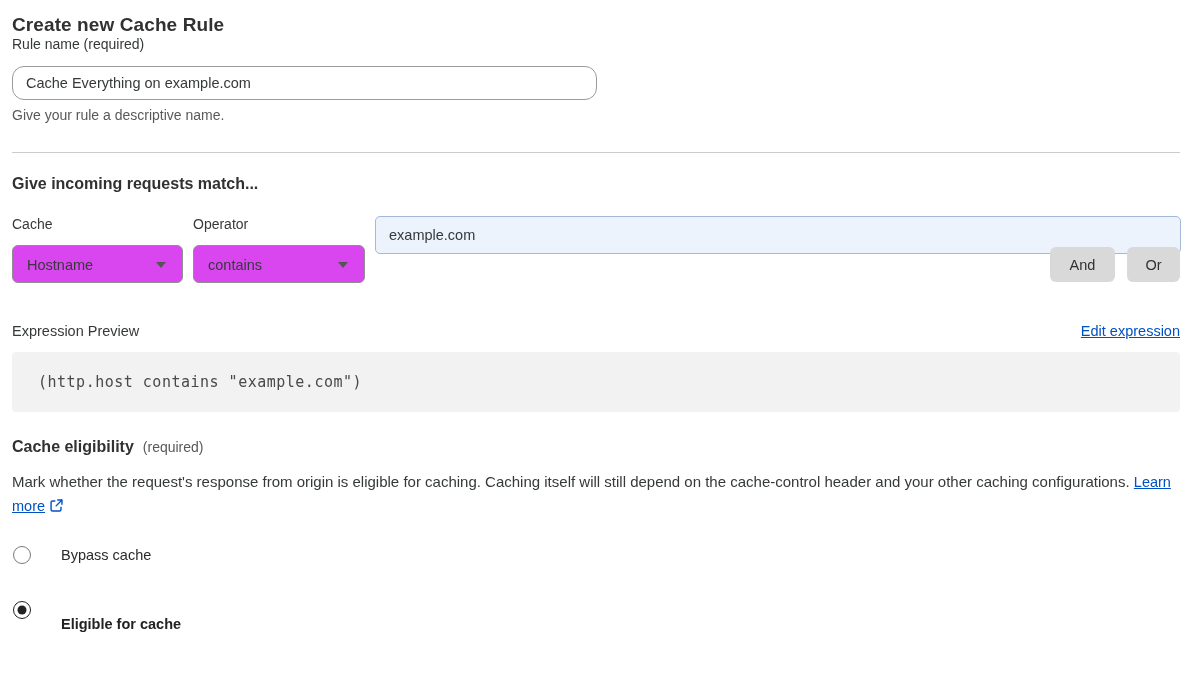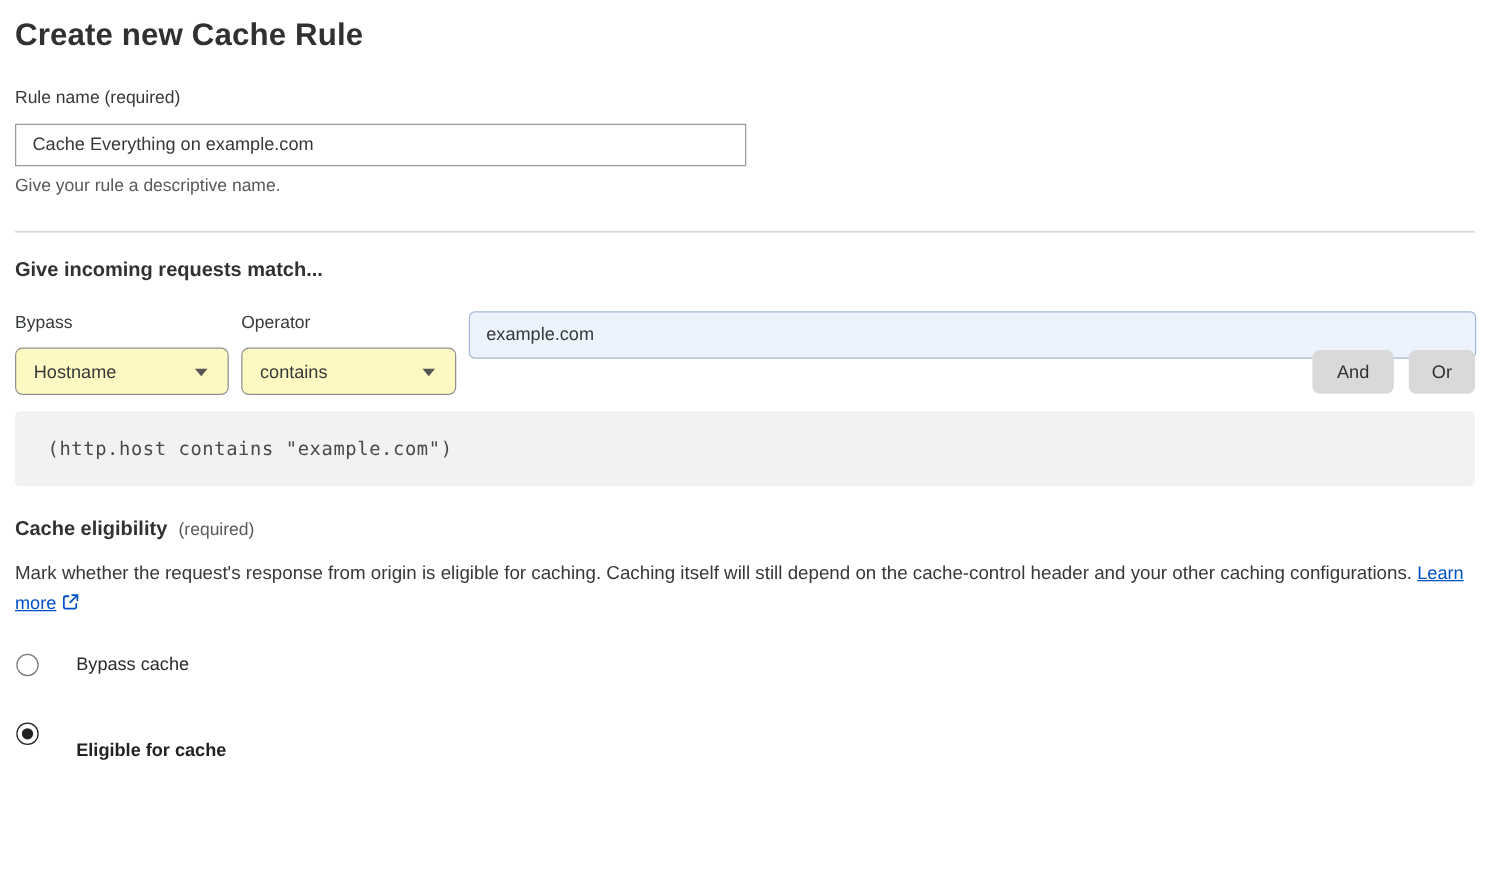--- a/index.html
+++ b/index.html
@@ -11,42 +11,42 @@
     height: 696px;
     overflow: hidden;
   }
   .page {
     padding: 14px 20px 0 12px;
     width: 1200px;
   }
   .content { width: 1168px; }
 
   h1.page-title {
-    font-size: 25px;
+    font-size: 19px;
     font-weight: 700;
     color: #313131;
     letter-spacing: 0.1px;
   }
 
   .field-label {
     display: block;
     font-size: 14px;
     color: #36393a;
     line-height: 17px;
   }
 
-  .rule-name-section { margin-top: 26px; }
+  .rule-name-section { }
   .rule-name-section .field-label { margin-bottom: 13px; }
 
   input.text-input {
     display: block;
     width: 585px;
     height: 34px;
     border: 1px solid #9a9a9a;
-    border-radius: 0;
+    border-radius: 12px;
     padding: 0 13px;
     font-family: "Liberation Sans", "DejaVu Sans", sans-serif;
     font-size: 14.5px;
     color: #36393a;
     background: #fff;
     outline: none;
   }
   .helper-text {
     margin-top: 7px;
     font-size: 14px;
@@ -75,21 +75,21 @@
   }
   .match-col .field-label { margin-bottom: 12px; }
   .col-field { width: 171px; margin-right: 10px; }
   .col-operator { width: 172px; margin-right: 10px; }
   .col-value { width: 667px; }
 
   .select-control {
     height: 38px;
     border: 1px solid #8f8f8f;
     border-radius: 6px;
-    background: #fef9c3;
+    background: #d946ef;
     display: flex;
     align-items: center;
     justify-content: space-between;
     padding: 1px 16px 0 14px;
     font-size: 14.5px;
     color: #36393a;
     cursor: pointer;
   }
   .caret-down {
     width: 0; height: 0;
@@ -239,21 +239,21 @@
       <input class="text-input" type="text" value="Cache Everything on example.com" style="">
       <div class="helper-text">Give your rule a descriptive name.</div>
     </div>
 
     <hr class="divider">
 
     <h2 class="section-heading">Give incoming requests match...</h2>
 
     <div class="match-row">
       <div class="match-col col-field">
-        <label class="field-label">Bypass</label>
+        <label class="field-label">Cache</label>
         <div class="select-control">
           <span>Hostname</span>
           <span class="caret-down"></span>
         </div>
       </div>
       <div class="match-col col-operator">
         <label class="field-label">Operator</label>
         <div class="select-control">
           <span>contains</span>
           <span class="caret-down"></span>
@@ -261,20 +261,24 @@
       </div>
       <div class="match-col col-value">
         <input class="value-input" type="text" value="example.com" style="">
       </div>
       <div class="connector-buttons">
         <button class="gray-btn and-btn">And</button>
         <button class="gray-btn or-btn">Or</button>
       </div>
     </div>
 
+    <div class="expr-header">
+      <span class="expr-label">Expression Preview</span>
+      <a class="link">Edit expression</a>
+    </div>
 
     <div class="expr-box">
       <span>(http.host contains "example.com")</span>
     </div>
 
 
     <div class="eligibility-heading">
       <span class="title">Cache eligibility</span>
       <span class="required-note">(required)</span>
     </div>

